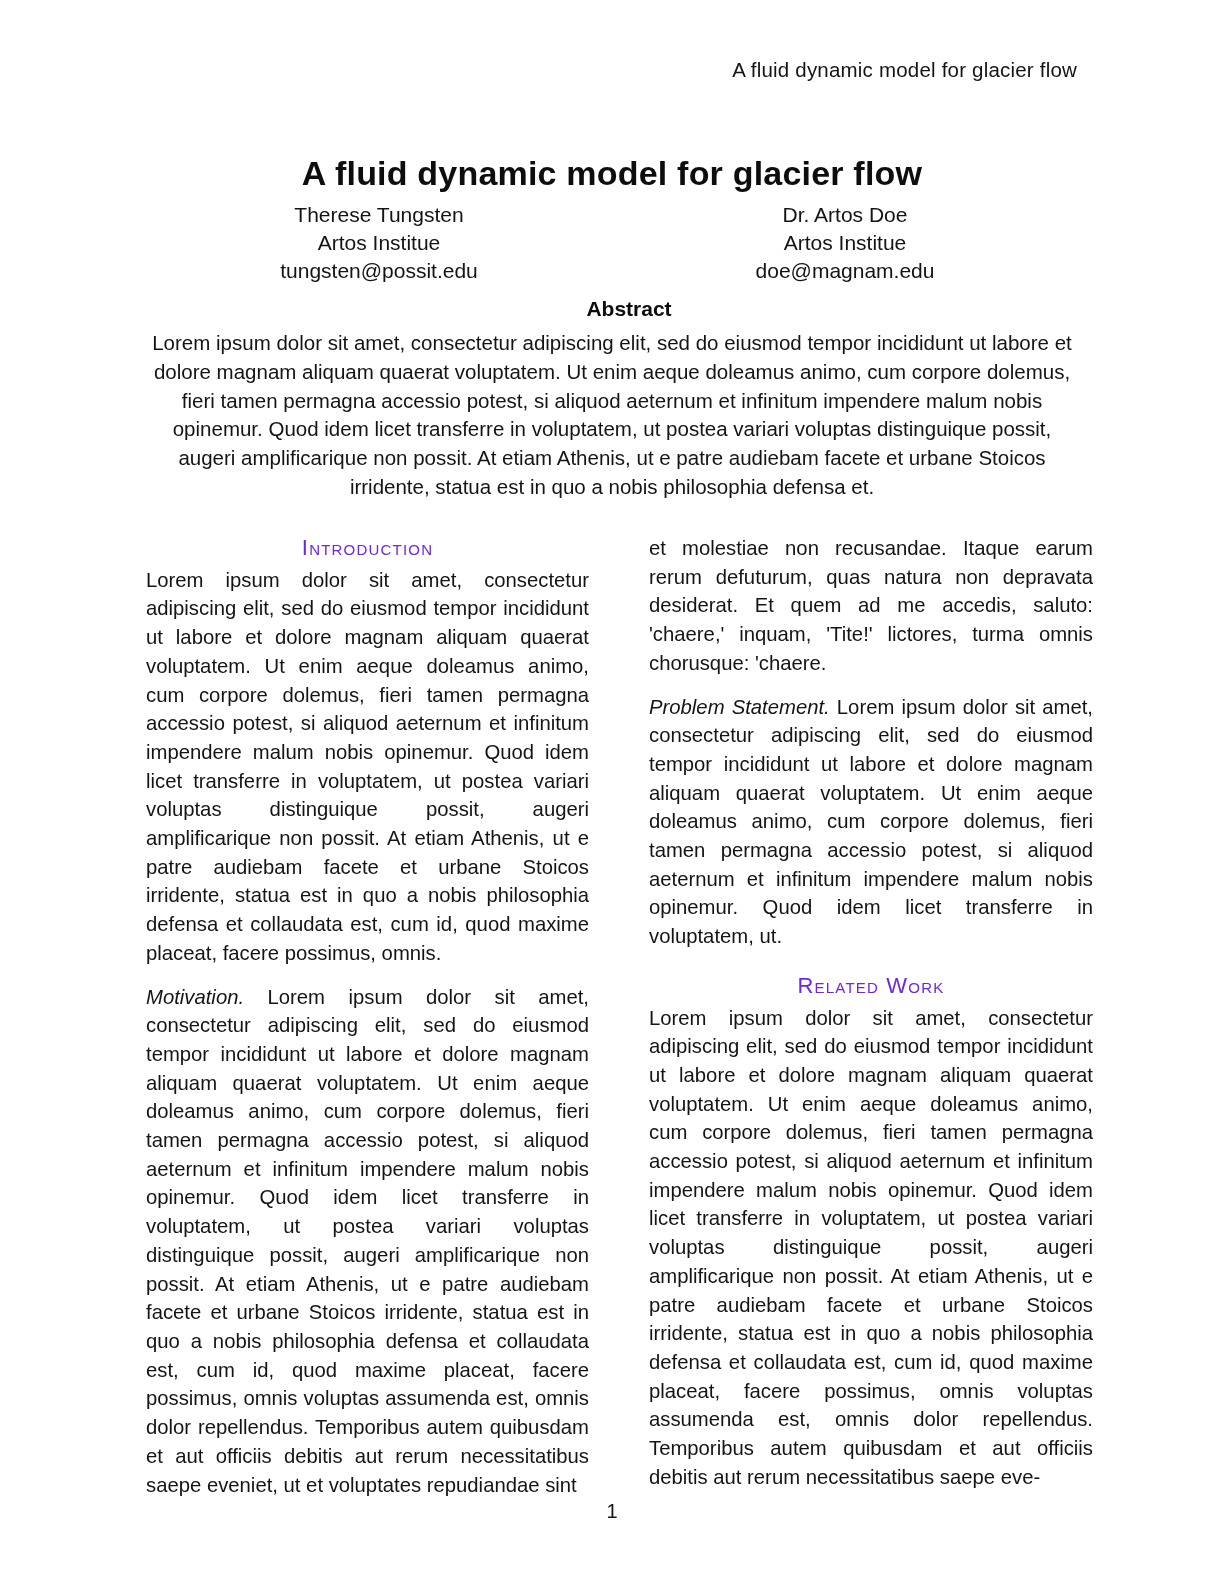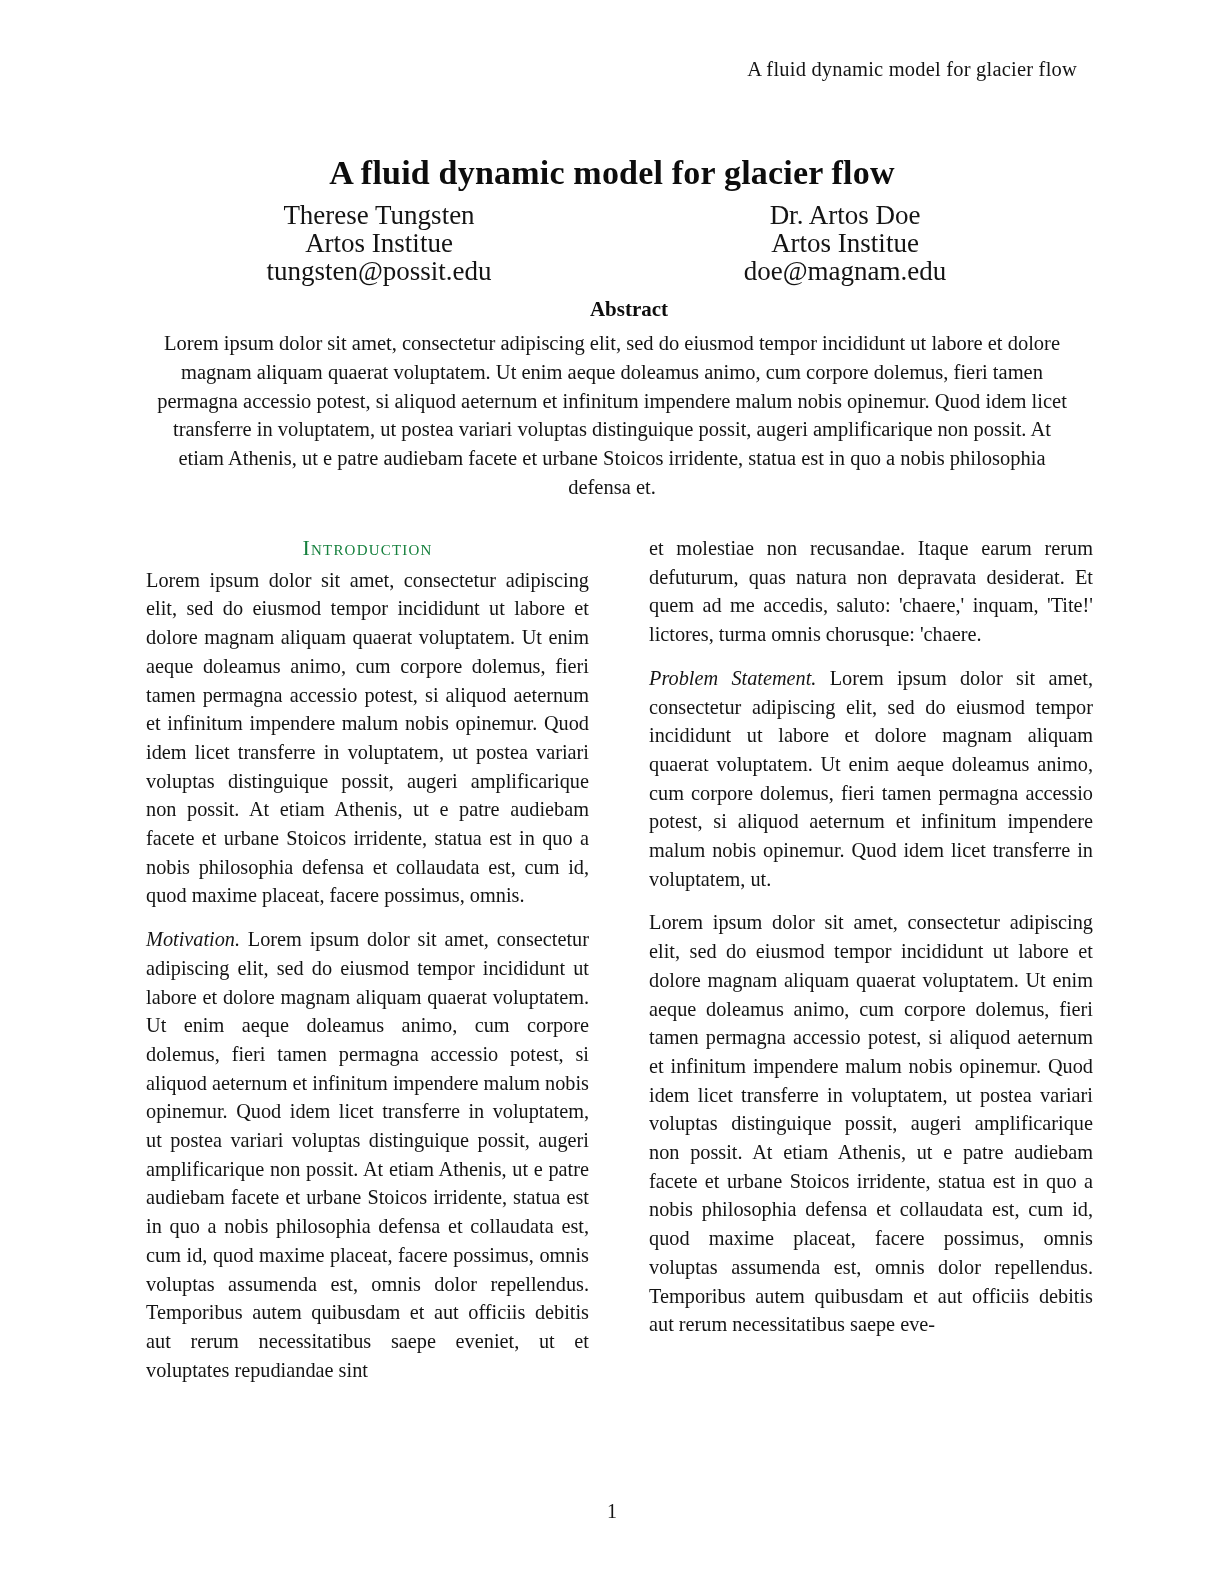--- a/index.html
+++ b/index.html
@@ -6,21 +6,21 @@
     margin: 0;
     padding: 0;
     background: #ffffff;
   }
   .page {
     position: relative;
     width: 1224px;
     height: 1584px;
     background: #ffffff;
     color: #111111;
-    font-family: Liberation Serif, serif;
+    font-family: Liberation Sans, sans-serif;
     overflow: hidden;
   }
   .running-head {
     position: absolute;
     top: 58px;
     right: 147px;
     font-size: 20.5px;
     letter-spacing: 0.2px;
     color: #141414;
   }
@@ -39,21 +39,21 @@
     position: absolute;
     top: 201px;
     left: 146px;
     width: 932px;
     display: flex;
     flex-direction: row;
   }
   .author-block {
     width: 50%;
     text-align: center;
-    font-size: 27px;
+    font-size: 21px;
     line-height: 28px;
     color: #141414;
   }
   .abstract-heading {
     position: absolute;
     top: 297px;
     left: 17px;
     width: 1224px;
     text-align: center;
     font-size: 21px;
@@ -79,21 +79,21 @@
   }
   .column-left  { left: 146px; width: 443px; }
   .column-right { left: 626px; width: 444px; margin-left: 23px; }
   .section-heading {
     font-size: 22px;
     font-weight: 400;
     font-variant: small-caps;
     letter-spacing: 1.2px;
     text-align: center;
     margin: 0 0 3px 0;
-    color: #15803d;
+    color: #6d28d9;
   }
   .section-heading.spaced {
     margin-top: 21px;
   }
   p.body {
     margin: 0;
     text-align: justify;
     text-justify: inter-word;
   }
   p.body + p.body {
@@ -140,18 +140,19 @@
 
   <div class="column column-left">
     <h2 class="section-heading">Introduction</h2>
     <p class="body">Lorem ipsum dolor sit amet, consectetur adipiscing elit, sed do eiusmod tempor incididunt ut labore et dolore magnam aliquam quaerat voluptatem. Ut enim aeque doleamus animo, cum corpore dolemus, fieri tamen permagna accessio potest, si aliquod aeternum et infinitum impendere malum nobis opinemur. Quod idem licet transferre in voluptatem, ut postea variari voluptas distinguique possit, augeri amplificarique non possit. At etiam Athenis, ut e patre audiebam facete et urbane Stoicos irridente, statua est in quo a nobis philosophia defensa et collaudata est, cum id, quod maxime placeat, facere possimus, omnis.</p>
     <p class="body"><span class="runin">Motivation.</span> <span>Lorem ipsum dolor sit amet, consectetur adipiscing elit, sed do eiusmod tempor incididunt ut labore et dolore magnam aliquam quaerat voluptatem. Ut enim aeque doleamus animo, cum corpore dolemus, fieri tamen permagna accessio potest, si aliquod aeternum et infinitum impendere malum nobis opinemur. Quod idem licet transferre in voluptatem, ut postea variari voluptas distinguique possit, augeri amplificarique non possit. At etiam Athenis, ut e patre audiebam facete et urbane Stoicos irridente, statua est in quo a nobis philosophia defensa et collaudata est, cum id, quod maxime placeat, facere possimus, omnis voluptas assumenda est, omnis dolor repellendus. Temporibus autem quibusdam et aut officiis debitis aut rerum necessitatibus saepe eveniet, ut et voluptates repudiandae sint</span></p>
   </div>
 
   <div class="column column-right">
     <p class="body">et molestiae non recusandae. Itaque earum rerum defuturum, quas natura non depravata desiderat. Et quem ad me accedis, saluto: 'chaere,' inquam, 'Tite!' lictores, turma omnis chorusque: 'chaere.</p>
     <p class="body"><span class="runin">Problem Statement.</span> <span>Lorem ipsum dolor sit amet, consectetur adipiscing elit, sed do eiusmod tempor incididunt ut labore et dolore magnam aliquam quaerat voluptatem. Ut enim aeque doleamus animo, cum corpore dolemus, fieri tamen permagna accessio potest, si aliquod aeternum et infinitum impendere malum nobis opinemur. Quod idem licet transferre in voluptatem, ut.</span></p>
+    <h2 class="section-heading spaced">Related Work</h2>
     <p class="body">Lorem ipsum dolor sit amet, consectetur adipiscing elit, sed do eiusmod tempor incididunt ut labore et dolore magnam aliquam quaerat voluptatem. Ut enim aeque doleamus animo, cum corpore dolemus, fieri tamen permagna accessio potest, si aliquod aeternum et infinitum impendere malum nobis opinemur. Quod idem licet transferre in voluptatem, ut postea variari voluptas distinguique possit, augeri amplificarique non possit. At etiam Athenis, ut e patre audiebam facete et urbane Stoicos irridente, statua est in quo a nobis philosophia defensa et collaudata est, cum id, quod maxime placeat, facere possimus, omnis voluptas assumenda est, omnis dolor repellendus. Temporibus autem quibusdam et aut officiis debitis aut rerum necessitatibus saepe eve-</p>
   </div>
 
   <div class="page-number">1</div>
 
 </div>
 
 </body></html>

